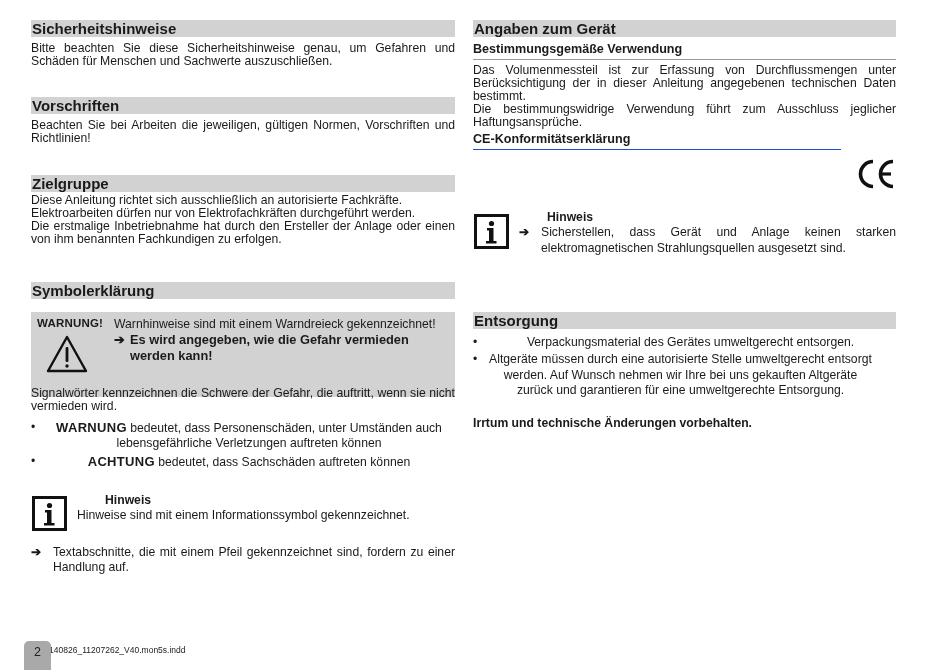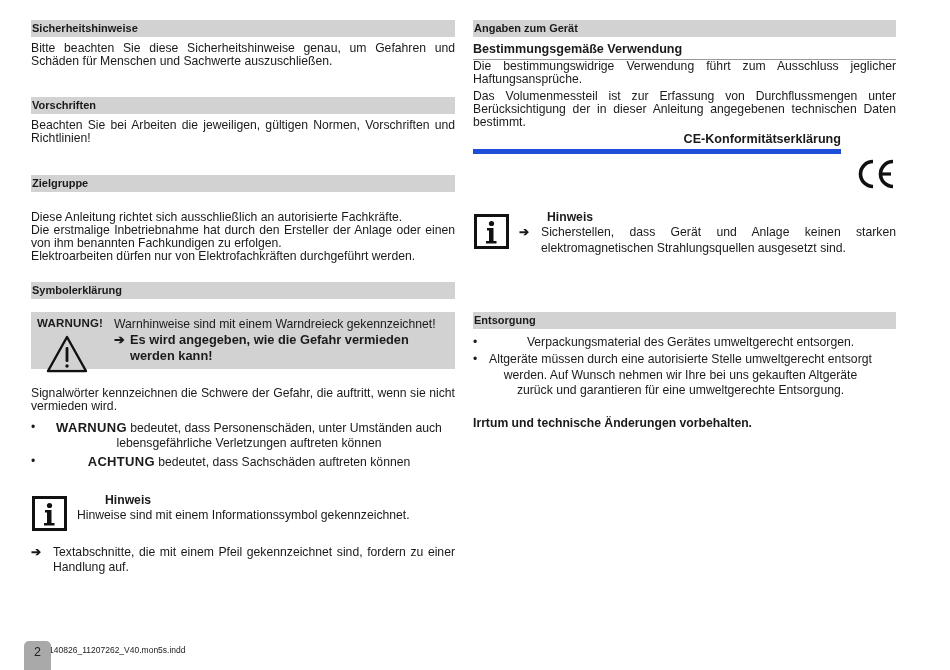--- a/index.html
+++ b/index.html
@@ -4,32 +4,32 @@
 <style>
   html, body { margin: 0; padding: 0; }
   body {
     width: 950px; height: 670px; background: #ffffff; position: relative; overflow: hidden;
     font-family: "Liberation Sans", sans-serif; color: #1a1a1a; font-size: 12.2px;
   }
   .col { position: absolute; top: 20px; }
   .col-left { left: 31px; width: 424px; }
   .col-right { left: 473px; width: 423px; }
   .sec-head {
-    background: #d2d2d2; font-weight: bold; font-size: 11px;
+    background: #d2d2d2; font-weight: bold; font-size: 15px;
     padding: 1px 2px 1px 1px; height: 15px; line-height: 15px;
   }
   .sub-head {
     font-weight: bold; font-size: 12.6px; line-height: 15px;
     border-bottom: 1px solid #9a9a9a; padding-bottom: 2px;
   }
-  .sub-head.dark { border-bottom: 5px solid #1d4ed8; text-align: right; }
+  .sub-head.dark { border-bottom: 1px solid #1d4ed8; }
   p { margin: 0; line-height: 13px; text-align: justify; }
   .block { position: absolute; left: 0; right: 0; }
   .warn-box {
-    background: #d2d2d2; position: absolute; left: 0; right: 0; height: 57px;
+    background: #d2d2d2; position: absolute; left: 0; right: 0; height: 85px;
   }
   .warn-label { position: absolute; left: 6px; top: 5px; font-weight: bold; font-size: 11.5px; letter-spacing: 0.2px; }
   .warn-tri { position: absolute; left: 14px; top: 22px; width: 44px; height: 40px; }
   .warn-text { position: absolute; left: 83px; top: 5px; right: 4px; line-height: 15.4px; }
   .warn-action { font-weight: bold; font-size: 12.8px; display: flex; }
   .arrow { display: inline-block; width: 16px; flex: 0 0 16px; font-weight: bold; }
   .bullet-list { margin: 0; padding: 0; list-style: none; }
   .bullet-list li { display: flex; line-height: 15.4px; margin-bottom: 2px; }
   .bullet-list li .dot { flex: 0 0 12px; }
   .bullet-list li .txt { flex: 1; text-align: center; }
@@ -57,23 +57,23 @@
     <p style="margin-top:5px">Bitte beachten Sie diese Sicherheitshinweise genau, um Gefahren und Schäden für Menschen und Sachwerte auszuschließen.</p>
   </div>
 
   <div class="block" style="top:77px">
     <div class="sec-head">Vorschriften</div>
     <p style="margin-top:5px">Beachten Sie bei Arbeiten die jeweiligen, gültigen Normen, Vorschriften und Richtlinien!</p>
   </div>
 
   <div class="block" style="top:155px">
     <div class="sec-head">Zielgruppe</div>
-    <p style="margin-top:19px;text-align:left">Diese Anleitung richtet sich ausschließlich an autorisierte Fachkräfte.</p>
+    <p style="margin-top:2px;text-align:left">Diese Anleitung richtet sich ausschließlich an autorisierte Fachkräfte.</p>
+    <p style="text-align:left">Elektroarbeiten dürfen nur von Elektrofachkräften durchgeführt werden.</p>
     <p>Die erstmalige Inbetriebnahme hat durch den Ersteller der Anlage oder einen von ihm benannten Fachkundigen zu erfolgen.</p>
-    <p style="text-align:left">Elektroarbeiten dürfen nur von Elektrofachkräften durchgeführt werden.</p>
   </div>
 
   <div class="block" style="top:262px">
     <div class="sec-head">Symbolerklärung</div>
 
     <div class="warn-box" style="top:30px">
       <span class="warn-label">WARNUNG!</span>
       <svg class="warn-tri" viewBox="0 0 44 40">
         <path d="M22 3 L41 37 L3 37 Z" fill="none" stroke="#111" stroke-width="2.4" stroke-linejoin="round"></path>
         <rect x="20.6" y="13" width="2.8" height="15" fill="#111" rx="1"></rect>
@@ -120,22 +120,22 @@
   </div>
 </div>
 
 <div class="col col-right">
 
   <div class="block" style="top:0">
     <div class="sec-head">Angaben zum Gerät</div>
 
     <div style="margin-top:5px">
       <div class="sub-head">Bestimmungsgemäße Verwendung</div>
+      <p style="margin-top:4px">Das Volumenmessteil ist zur Erfassung von Durchflussmengen unter Berücksichtigung der in dieser Anleitung angegebenen technischen Daten bestimmt.</p>
       <p>Die bestimmungswidrige Verwendung führt zum Ausschluss jeglicher Haftungsansprüche.</p>
-      <p style="margin-top:4px">Das Volumenmessteil ist zur Erfassung von Durchflussmengen unter Berücksichtigung der in dieser Anleitung angegebenen technischen Daten bestimmt.</p>
     </div>
   </div>
 
   <div class="block" style="top:112px">
     <div class="sub-head dark" style="width:368px">CE-Konformitätserklärung</div>
   </div>
   <svg class="ce-mark" viewBox="0 0 40 32" style="top:138px">
     <path d="M17 3.5 A12.5 12.5 0 1 0 17 28.5" fill="none" stroke="#111" stroke-width="3.6"></path>
     <path d="M37 3.5 A12.5 12.5 0 1 0 37 28.5" fill="none" stroke="#111" stroke-width="3.6"></path>
     <line x1="25" y1="16" x2="35" y2="16" stroke="#111" stroke-width="3.2"></line>

